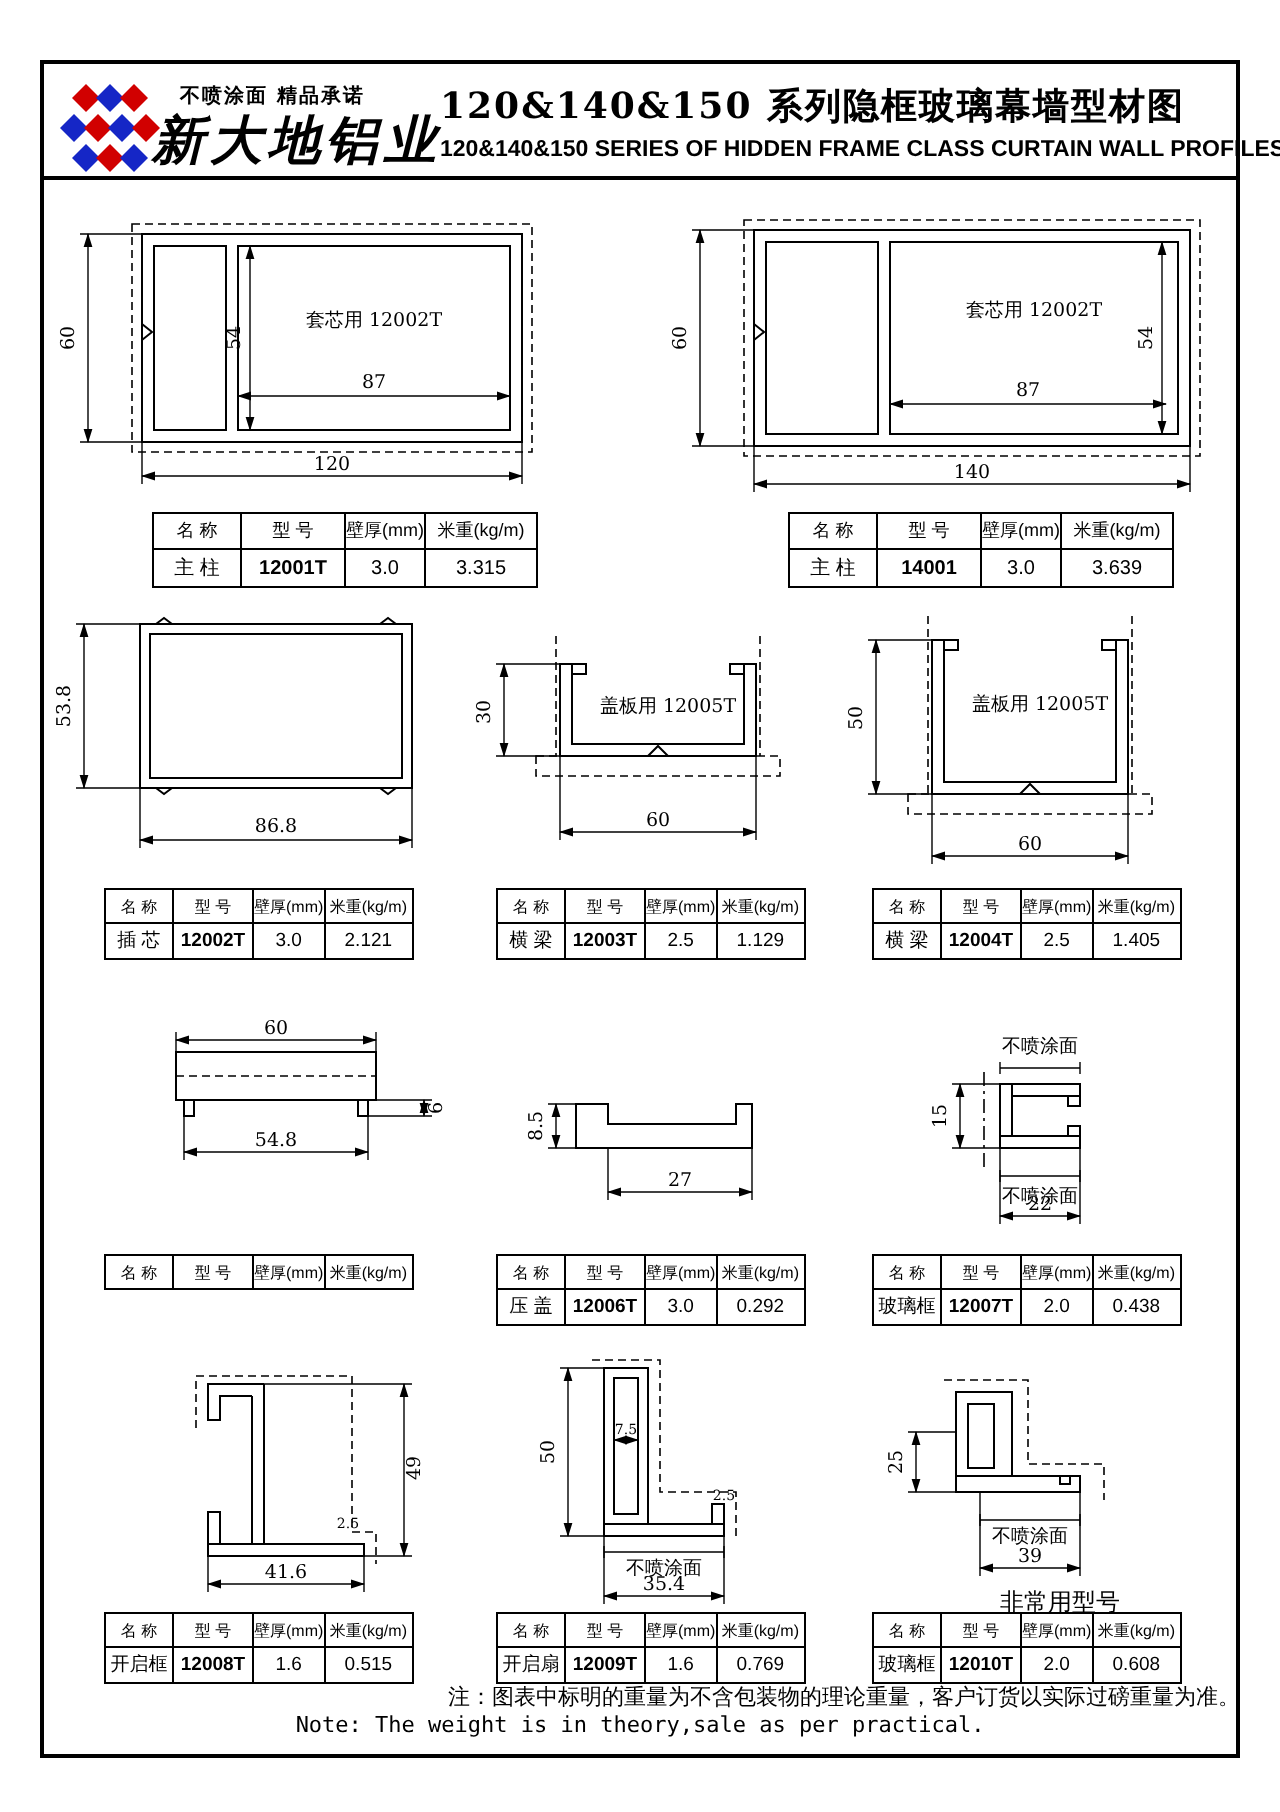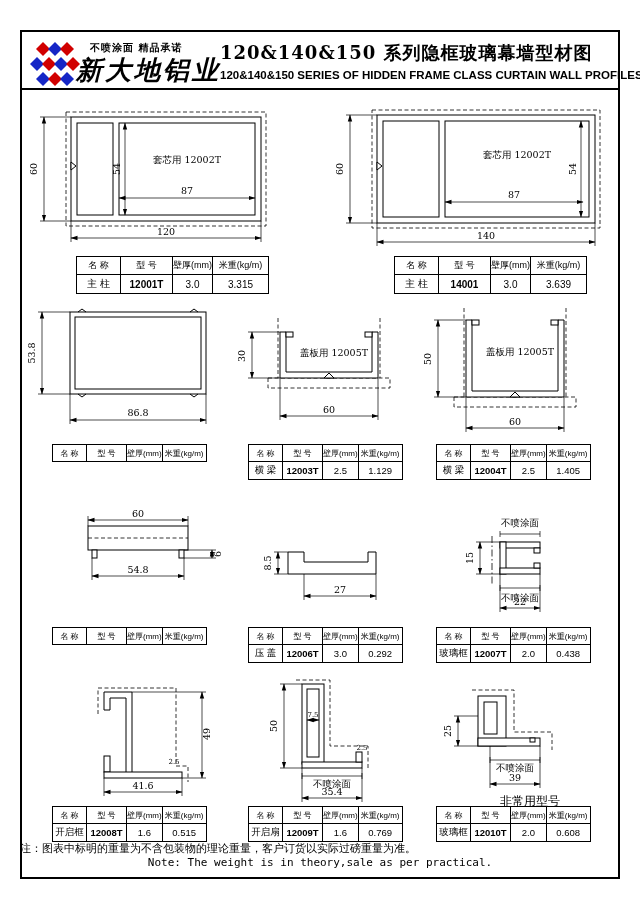--- a/index.html
+++ b/index.html
@@ -22,21 +22,21 @@
                     font-weight:normal;overflow:hidden}
   .spec.big th{font-size:9px;height:18px}
   .spec.big td{font-size:10px;height:19px}
   .spec.sm th{font-size:8px;height:17px}
   .spec.sm td{font-size:9.5px;height:18px}
   .spec .model{font-weight:bold}
   .cb1{width:44px}.cb2{width:52px}.cb3{width:38px}.cb4{width:56px}
   .cs1{width:34px}.cs2{width:40px}.cs3{width:30px}.cs4{width:44px}
   .tag{left:500px;top:793px;width:92px;text-align:left;font-size:12px;
        font-family:"DejaVu Serif",serif}
-  .note-cn{left:20px;top:841px;width:600px;text-align:left;font-size:11px;
+  .note-cn{left:20px;top:841px;width:600px;text-align:right;font-size:11px;
            font-family:"DejaVu Serif",serif}
   .note-en{left:20px;top:856px;width:600px;text-align:center;font-size:11px;
            font-family:"DejaVu Sans Mono",monospace}
   svg{overflow:visible;display:block}
   .s{fill:none;stroke:#000;stroke-width:1}
   .f{fill:#fff;stroke:#000;stroke-width:1}
   .dsh{fill:none;stroke:#000;stroke-width:.8;stroke-dasharray:4 2.5}
   .dd{fill:none;stroke:#000;stroke-width:.8;stroke-dasharray:7 2.5 1.5 2.5}
   .ext{fill:none;stroke:#000;stroke-width:.7}
   .dim{stroke:#000;stroke-width:.7;marker-start:url(#arr);marker-end:url(#arr)}
@@ -321,20 +321,26 @@
       <col class="cs3">
       <col class="cs4">
     </colgroup>
   <tbody>
       <tr>
     <th>名 称</th>
     <th>型 号</th>
     <th>壁厚(mm)</th>
     <th>米重(kg/m)</th>
   </tr>
+  <tr>
+    <td>插 芯</td>
+    <td class="model">12002T</td>
+    <td>3.0</td>
+    <td>2.121</td>
+  </tr>
 </tbody>
   </table>
 
 <table class="spec sm" style="left:248px;top:444px">
   <colgroup>
       <col class="cs1">
       <col class="cs2">
       <col class="cs3">
       <col class="cs4">
     </colgroup>

